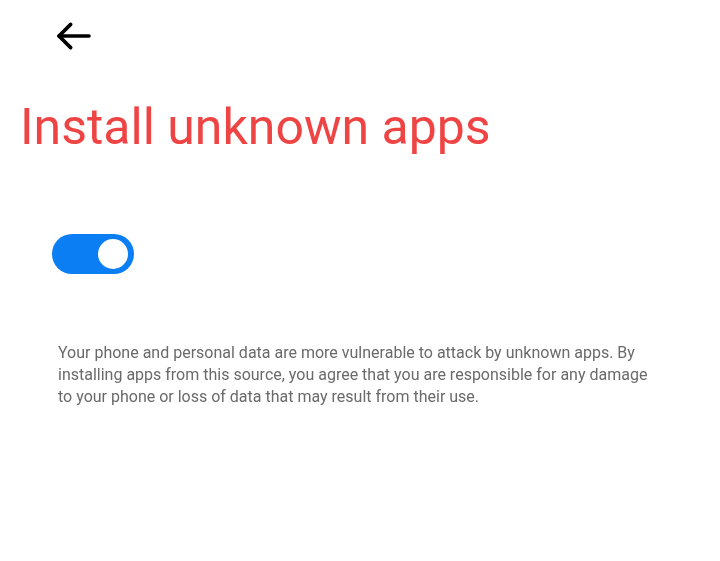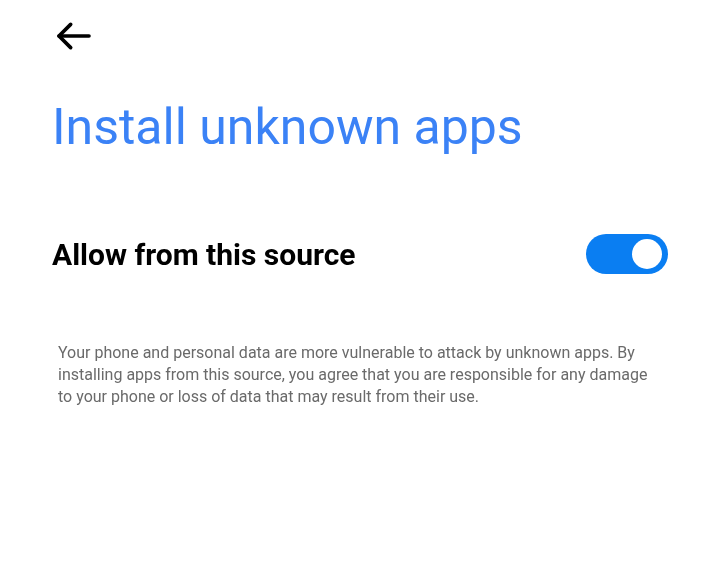--- a/index.html
+++ b/index.html
@@ -31,22 +31,22 @@
     height: 40px;
     stroke: #000000;
     stroke-width: 2.2;
     fill: none;
     stroke-linecap: round;
     stroke-linejoin: round;
   }
   .title {
     font-size: 50px;
     font-weight: 400;
-    color: #3b82f6;
-    padding: 38px 52px 0 52px;
+    color: #ef4444;
+    padding: 38px 52px 0 20px;
     letter-spacing: 0px;
   }
   .toggle-row {
     display: flex;
     align-items: center;
     justify-content: space-between;
     padding: 78px 52px 0 52px;
   }
   .toggle-label {
     font-size: 30px;
@@ -87,19 +87,18 @@
     <svg viewBox="0 0 24 24">
       <line x1="21" y1="12" x2="3" y2="12"></line>
       <polyline points="10 5 3 12 10 19"></polyline>
     </svg>
   </div>
 </div>
 
 <h1 class="title">Install unknown apps</h1>
 
 <div class="toggle-row">
-  <div class="toggle-label">Allow from this source</div>
   <div class="toggle">
     <div class="toggle-knob"></div>
   </div>
 </div>
 
 <p class="description">Your phone and personal data are more vulnerable to attack by unknown apps. By installing apps from this source, you agree that you are responsible for any damage to your phone or loss of data that may result from their use.</p>
 
 </body></html>

